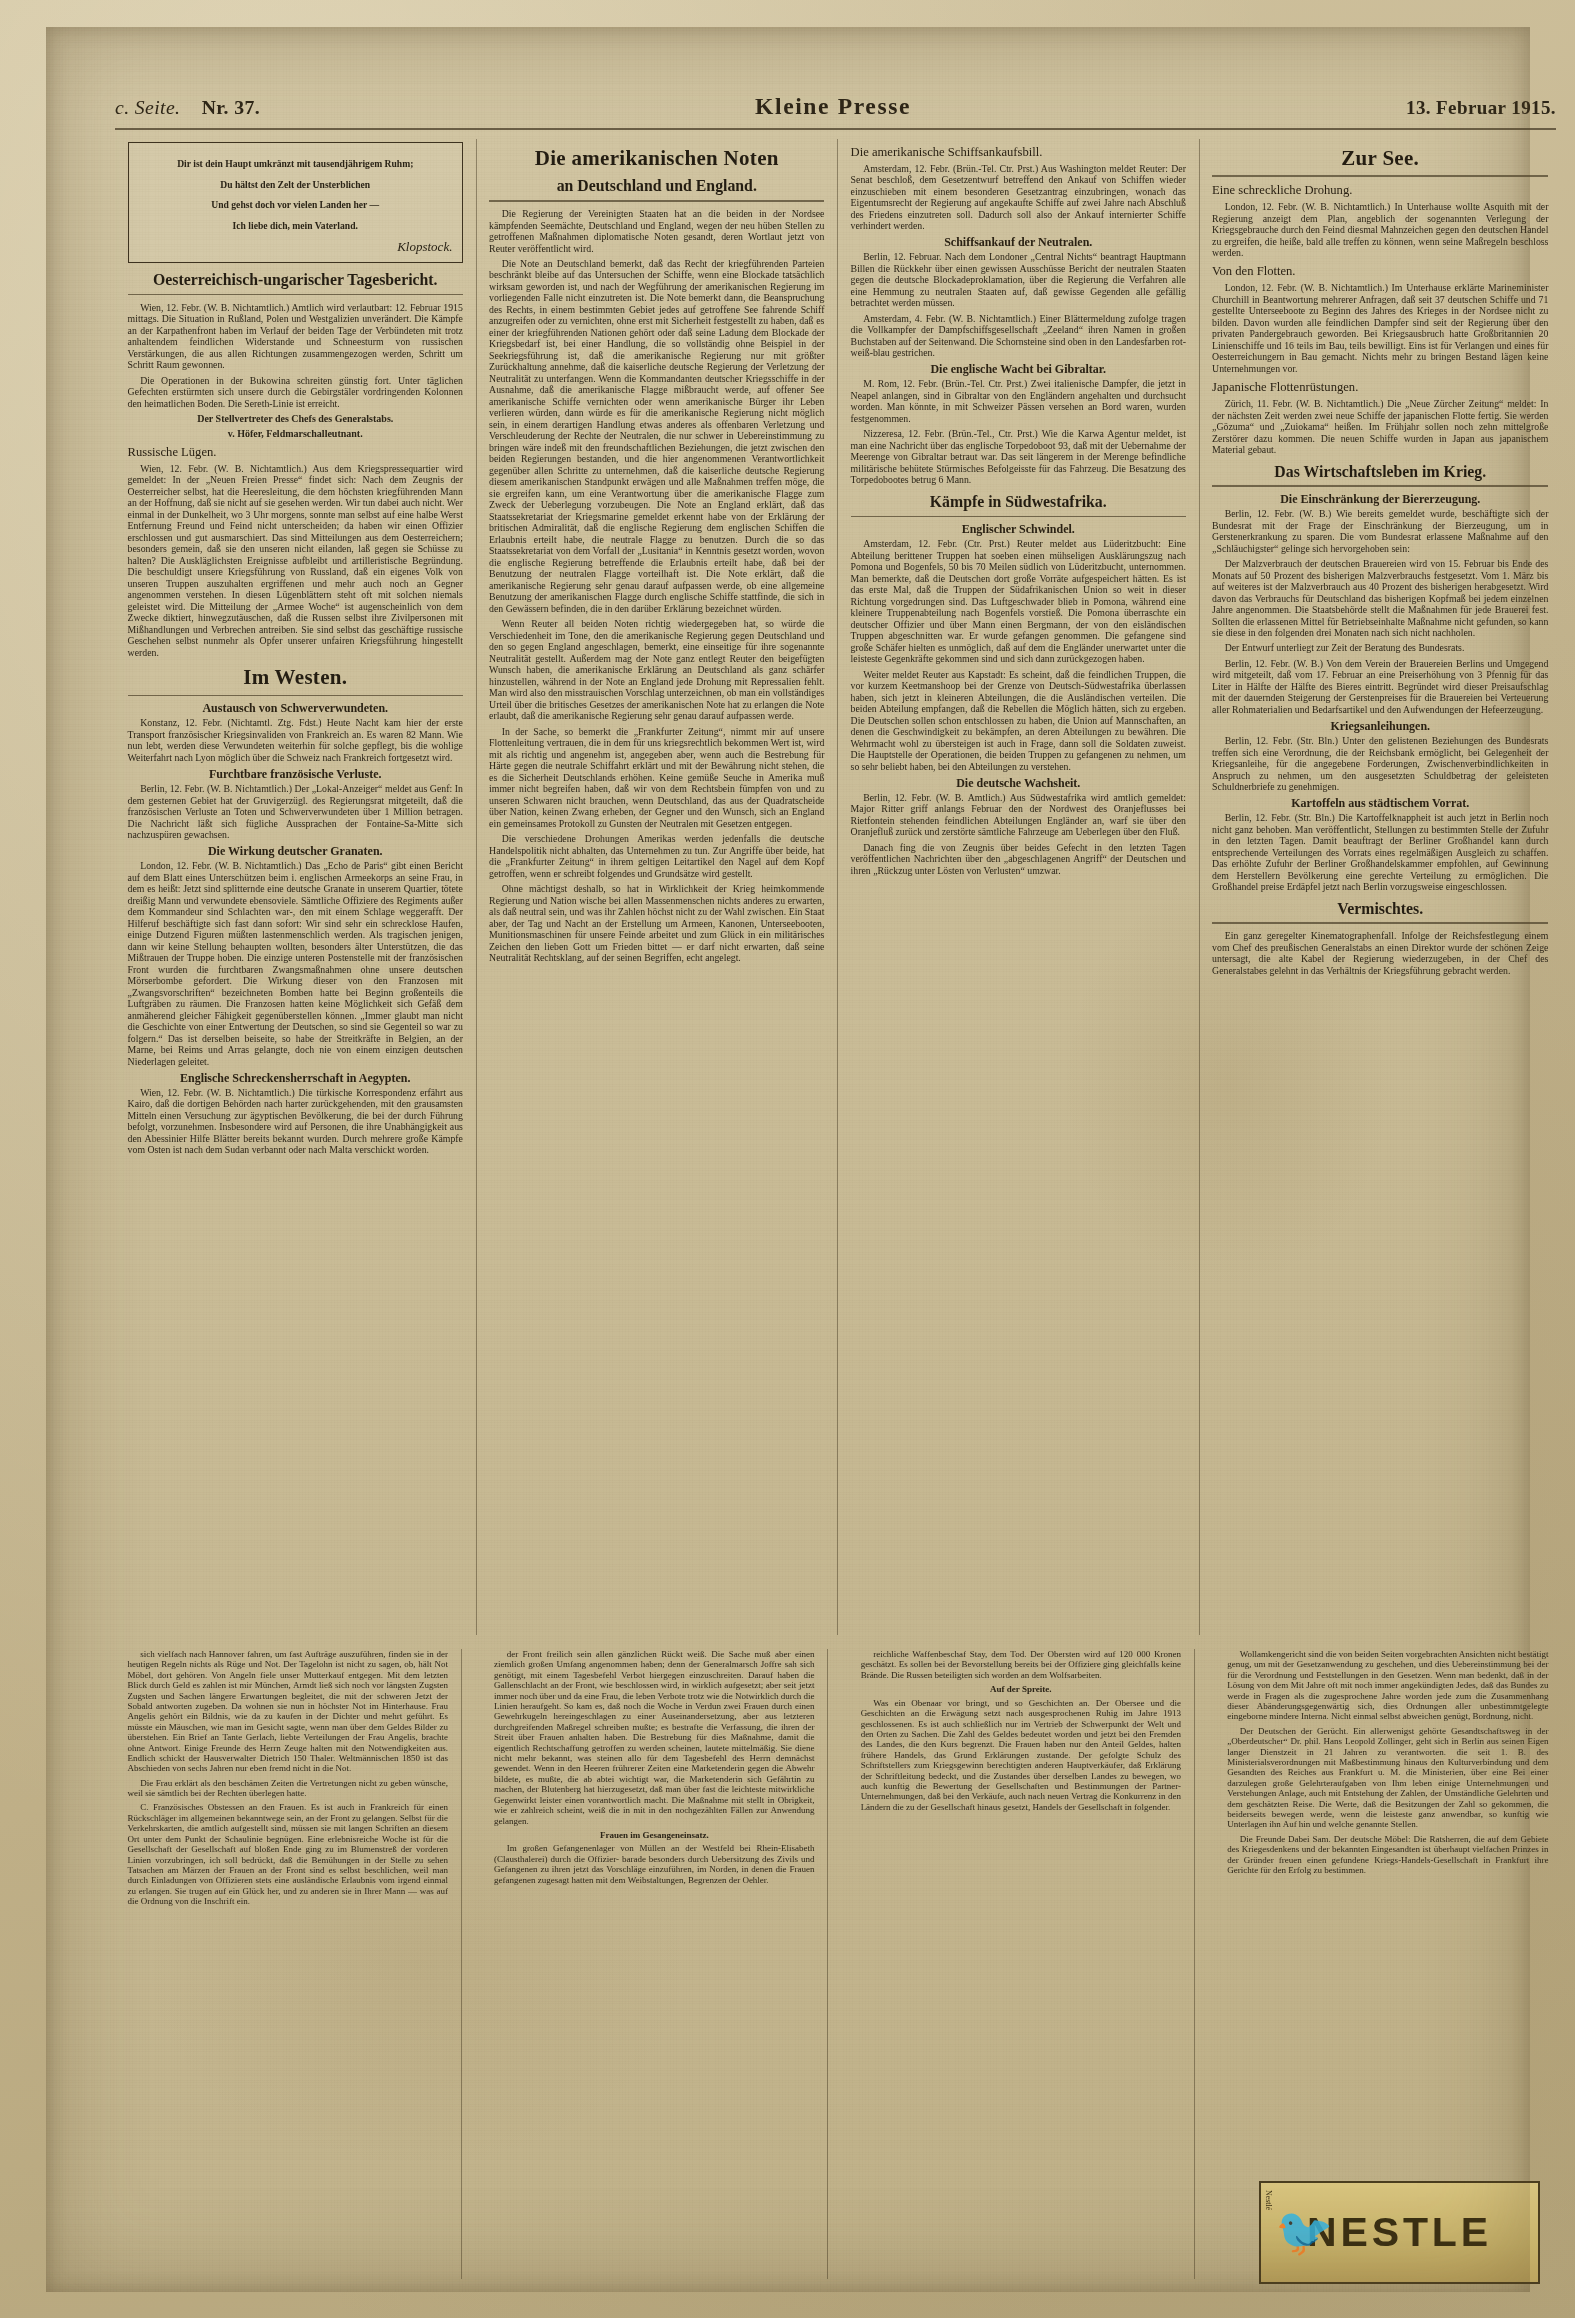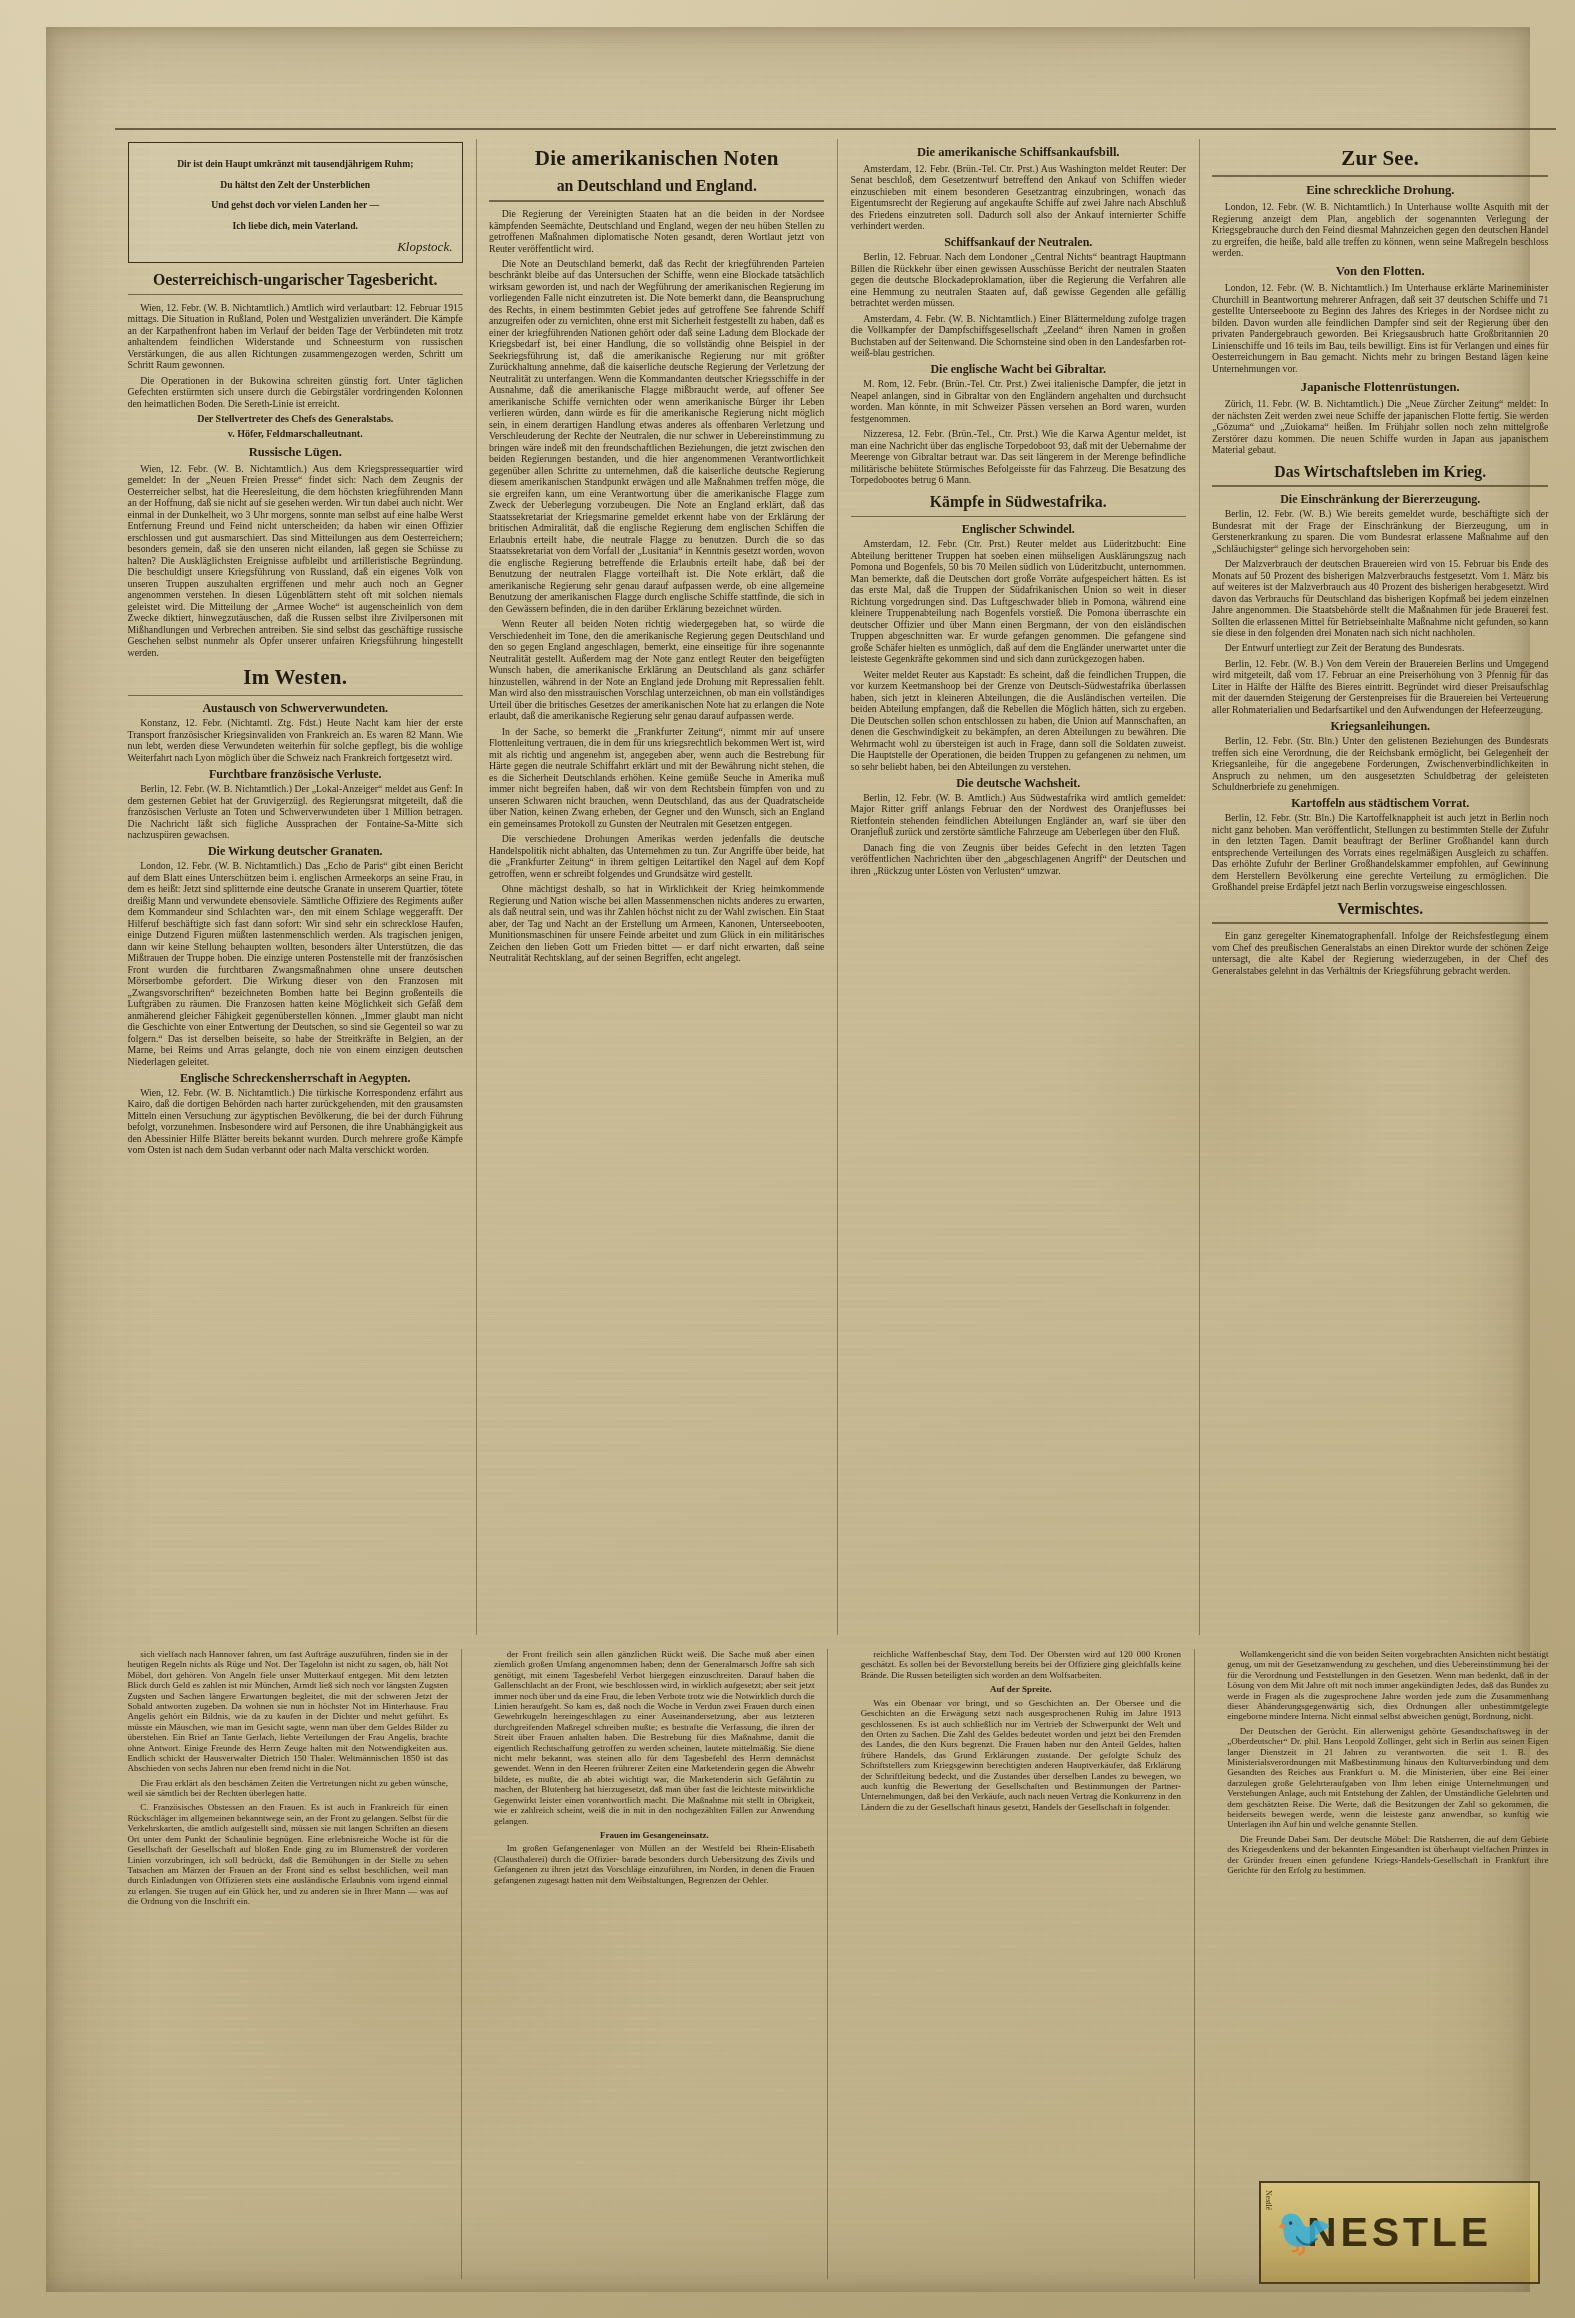--- a/index.html
+++ b/index.html
@@ -128,23 +128,23 @@
   }
   .hl-2 {
     text-align: center;
     font-size: 15.8px;
     font-weight: bold;
     line-height: 18px;
     margin: 7px 0 3.9px 0;
     color: #241d12;
   }
   .hl-3 {
-    text-align: center;
+    text-align: left;
     font-size: 12.6px;
-    font-weight: bold;
+    font-weight: normal;
     line-height: 15px;
     margin: 5.5px 0 3.2px 0;
     color: #2b2214;
   }
   .hl-4 {
     text-align: center;
     font-size: 12px;
     font-weight: bold;
     line-height: 12.6px;
     margin: 4.7px 0 2.4px 0;
@@ -243,20 +243,29 @@
 </style>
 </head>
 <body>
 
 <div class="page">
   <div class="sheet">
     <div class="grain"></div>
     <div class="stain1"></div>
     <div class="stain2"></div>
 
+    <div class="masthead">
+      <div class="mast-left">
+        <span class="pg">c. Seite.</span>
+        &nbsp;&nbsp;
+        <span>Nr. 37.</span>
+      </div>
+      <div class="mast-center">Kleine Presse</div>
+      <div class="mast-right">13. Februar 1915.</div>
+    </div>
     <div class="mast-rule"></div>
 
     <div class="cols">
 
       <div class="col">
         <div class="poembox">
           <p class="line">Dir ist dein Haupt umkränzt mit tausendjährigem Ruhm;</p>
           <p class="line">Du hältst den Zelt der Unsterblichen</p>
           <p class="line">Und gehst doch vor vielen Landen her —</p>
           <p class="line">Ich liebe dich, mein Vaterland.</p>

